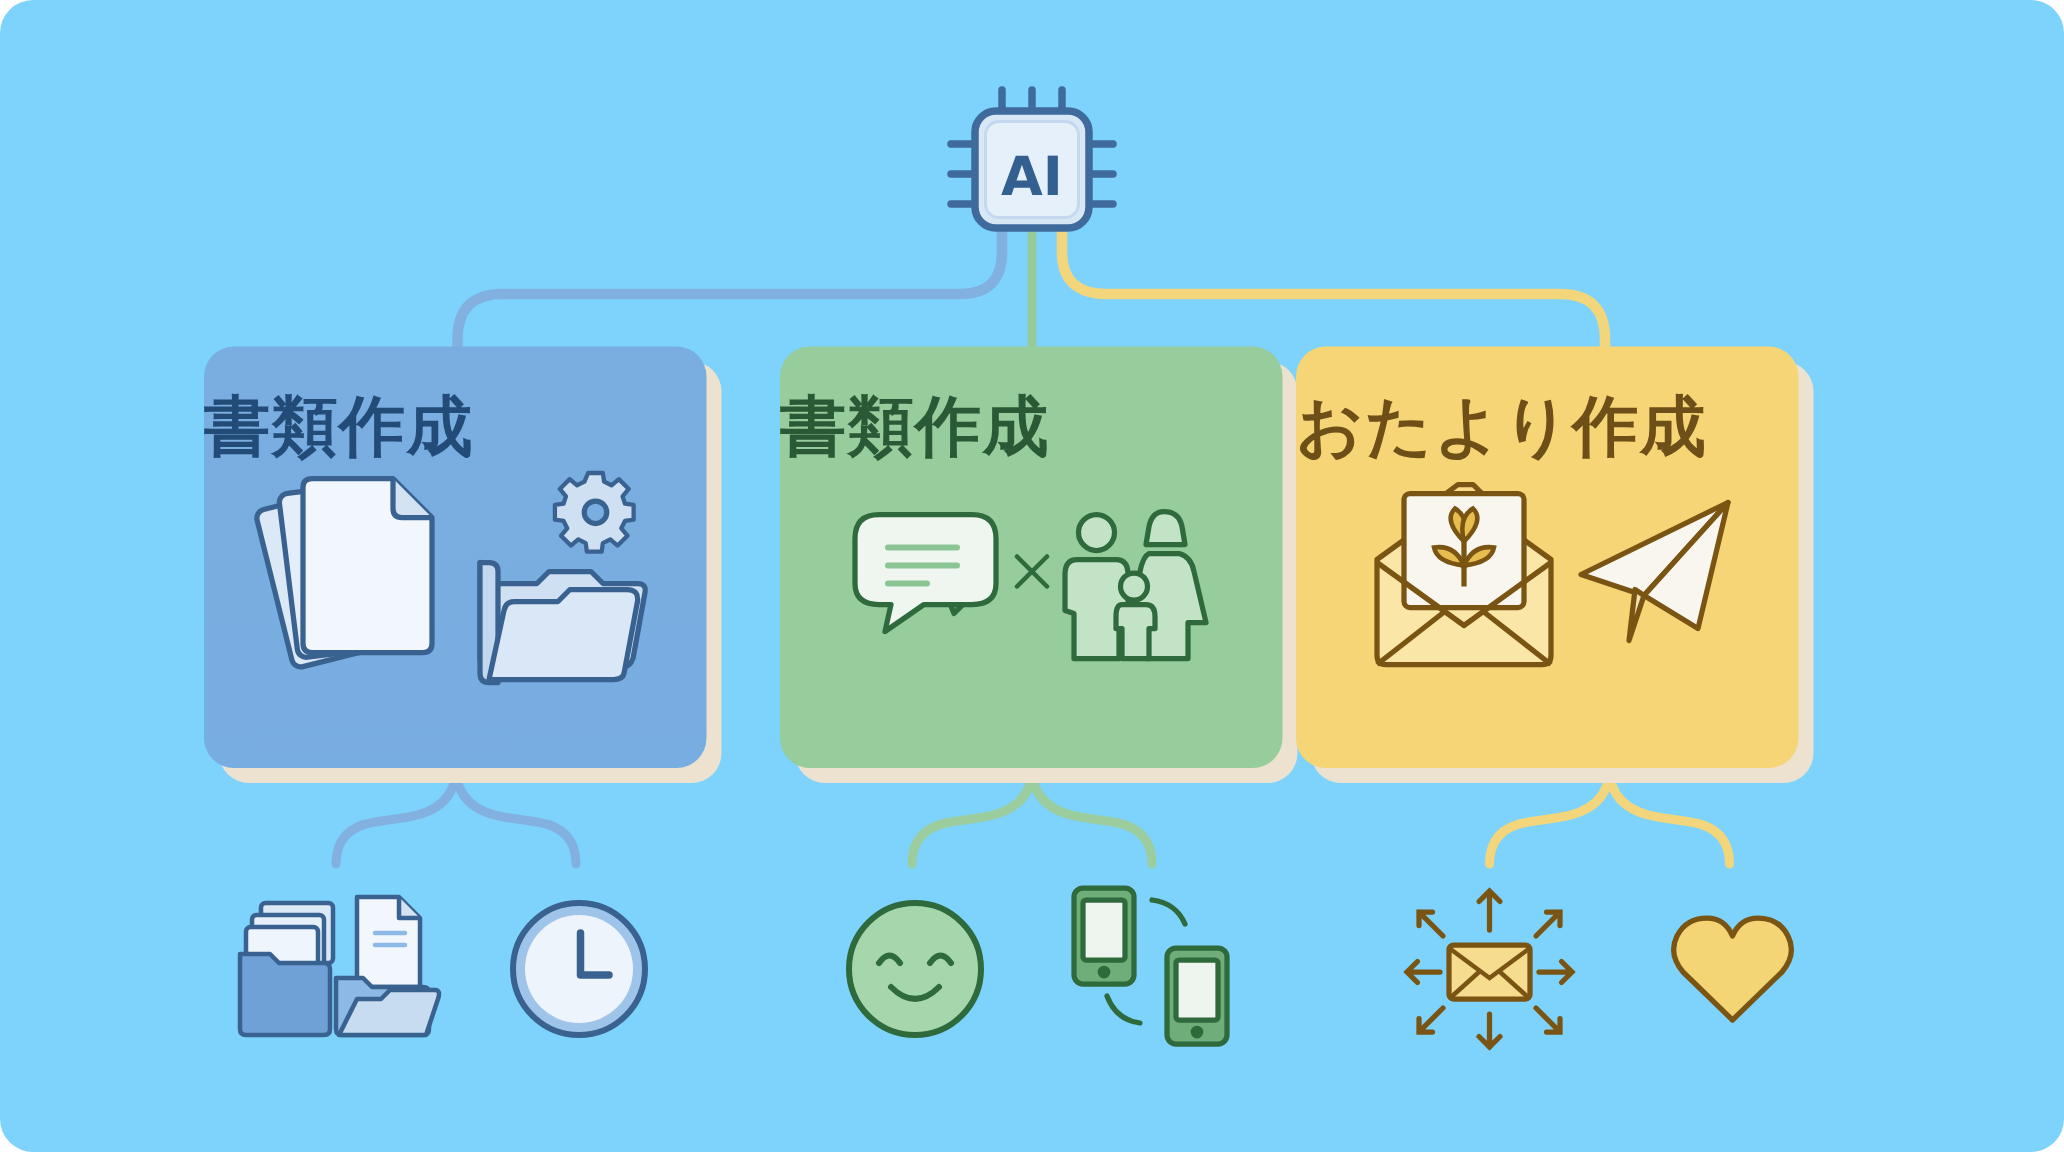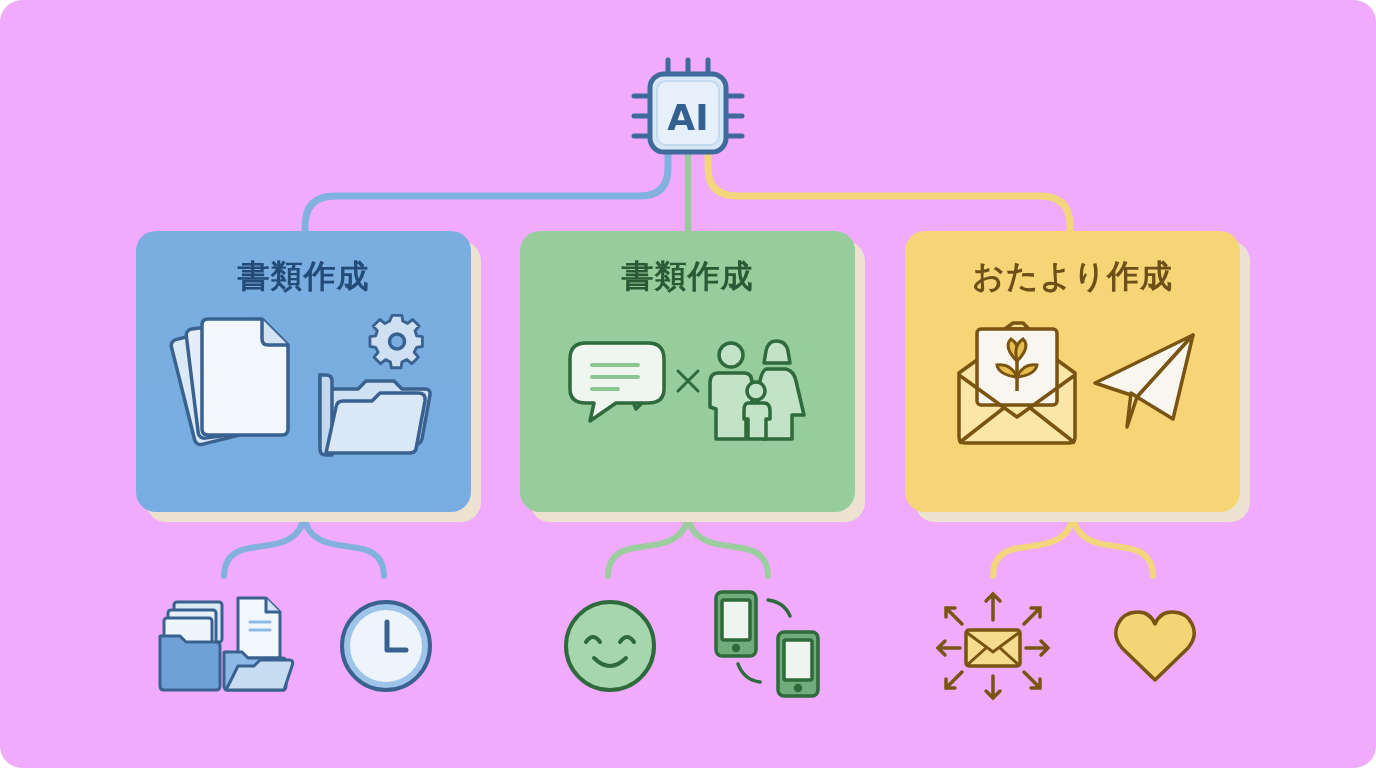--- a/index.html
+++ b/index.html
@@ -1,23 +1,23 @@
 <!DOCTYPE html>
 <html><head>
 <meta charset="utf-8">
 <style>
   html,body{margin:0;padding:0;}
   body{width:1376px;height:768px;background:#ffffff;overflow:hidden;font-family:"DejaVu Sans","Liberation Sans",sans-serif;}
-  .canvas{position:absolute;left:0;top:0;width:1376px;height:768px;background:#f0abfc;border-radius:22px;}
+  .canvas{position:absolute;left:0;top:0;width:1376px;height:768px;background:#7dd3fc;border-radius:22px;}
   svg.lines{position:absolute;left:0;top:0;}
   .chip{position:absolute;left:630px;top:56px;width:116px;height:104px;}
   .card{position:absolute;top:231px;width:335px;height:281px;border-radius:20px;}
   .card .shadow{position:absolute;left:10px;top:10px;width:100%;height:100%;border-radius:20px;background:#ece2cf;z-index:0;}
   .card .face{position:absolute;left:0;top:0;width:100%;height:100%;border-radius:20px;z-index:1;}
-  .card .title{position:absolute;left:0;top:24px;width:100%;text-align:center;font-weight:bold;font-size:32px;letter-spacing:1px;z-index:2;}
+  .card .title{position:absolute;left:0;top:24px;width:100%;font-weight:bold;font-size:44px;letter-spacing:1px;z-index:2;}
   .card svg.art{position:absolute;left:0;top:0;z-index:2;}
   .blue .face{background:linear-gradient(180deg,#7aaee0,#78ade1);}
   .blue .title{color:#234b78;}
   .green .face{background:#97cc9c;}
   .green .title{color:#2a5a35;}
   .yellow .face{background:#f5d576;}
   .yellow .title{color:#6e4f17;}
   .icon{position:absolute;}
 </style>
 </head>
@@ -114,21 +114,21 @@
         <circle cx="211" cy="124" r="12"></circle>
         <path d="M198 142 Q190 142 190 152 L190 176 L196 178 L196 208 L226 208 L226 178 L232 176 L232 152 Q232 142 224 142 Z"></path>
         <path d="M256 110 Q266 110 268 120 L270 132 L244 132 L246 120 Q248 110 256 110 Z"></path>
         <path d="M246 138 L266 138 Q274 140 276 150 L284 184 L272 184 L272 208 L244 208 L244 184 L236 184 L240 150 Q242 140 246 138 Z"></path>
         <circle cx="236" cy="160" r="9"></circle>
         <path d="M228 172 L244 172 Q250 172 250 180 L250 188 L246 188 L246 208 L228 208 L228 188 L224 188 L224 180 Q224 172 228 172 Z"></path>
       </g>
     </svg>
   </div>
 
-  <div class="card yellow" style="left:905px;">
+  <div class="card yellow" style="left:864px;">
     <div class="shadow"></div>
     <div class="face"></div>
     <div class="title">おたより作成</div>
     <svg class="art" width="335" height="281">
       <g stroke="#7a5412" stroke-width="3.5" stroke-linejoin="round">
         <path d="M54 142 L112 100 L170 142 L170 206 Q170 212 164 212 L60 212 Q54 212 54 206 Z" fill="#fae6a6"></path>
         <path d="M108 92 L118 92 L124 98 L100 98 Z" fill="#f7dc8c"></path>
         <rect x="72" y="98" width="80" height="76" rx="4" fill="#f8f6ee"></rect>
         <path d="M54 144 L112 186 L170 144" fill="none"></path>
         <path d="M54 212 L100 176 M170 212 L124 176" fill="none"></path>

